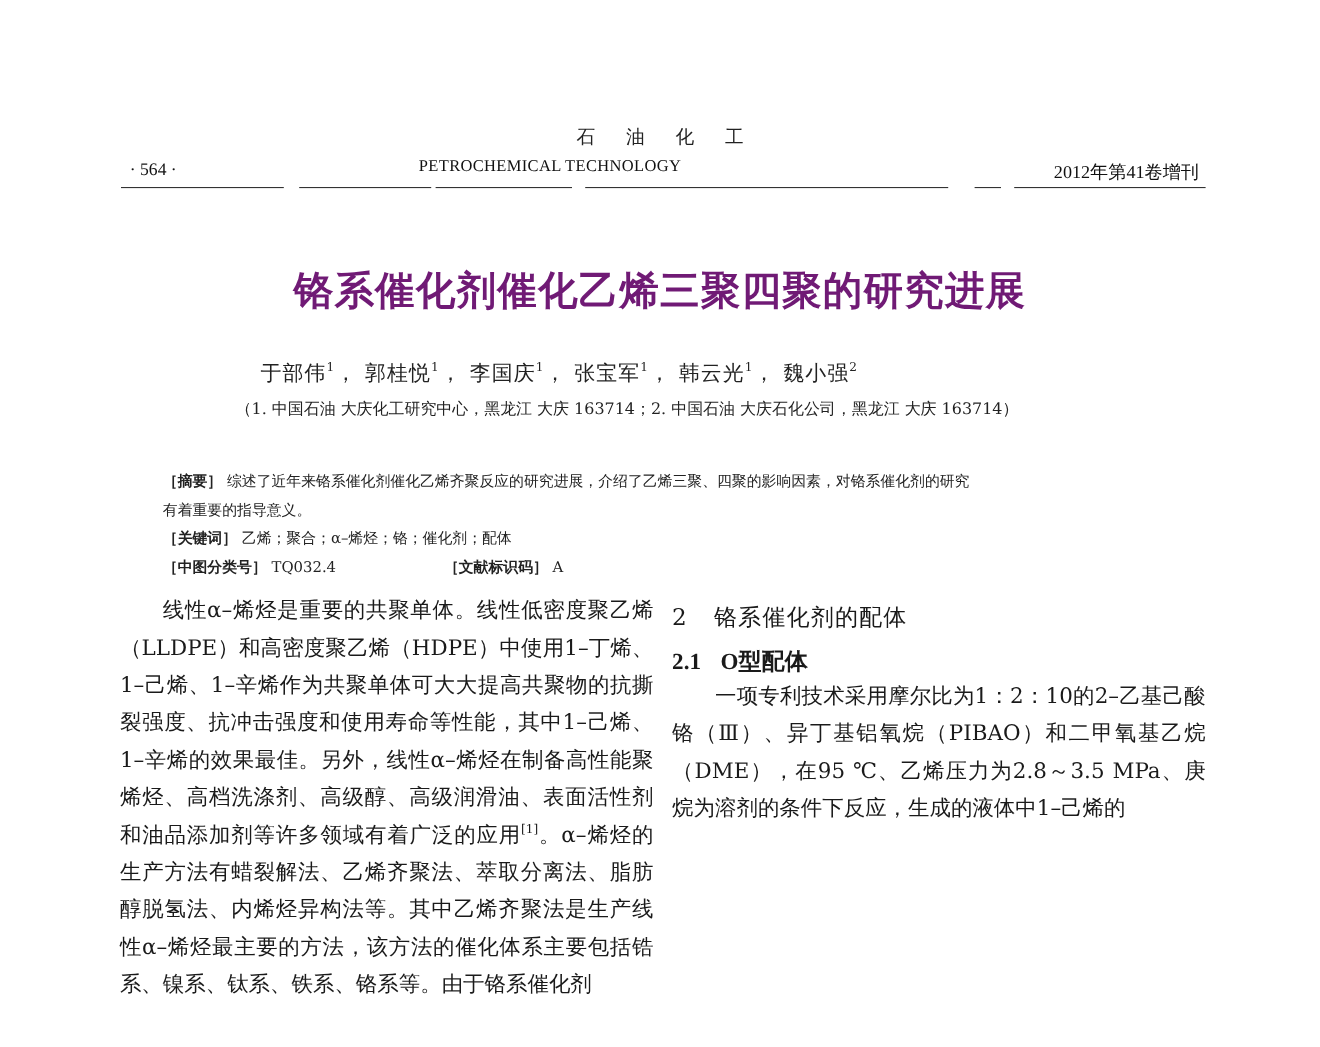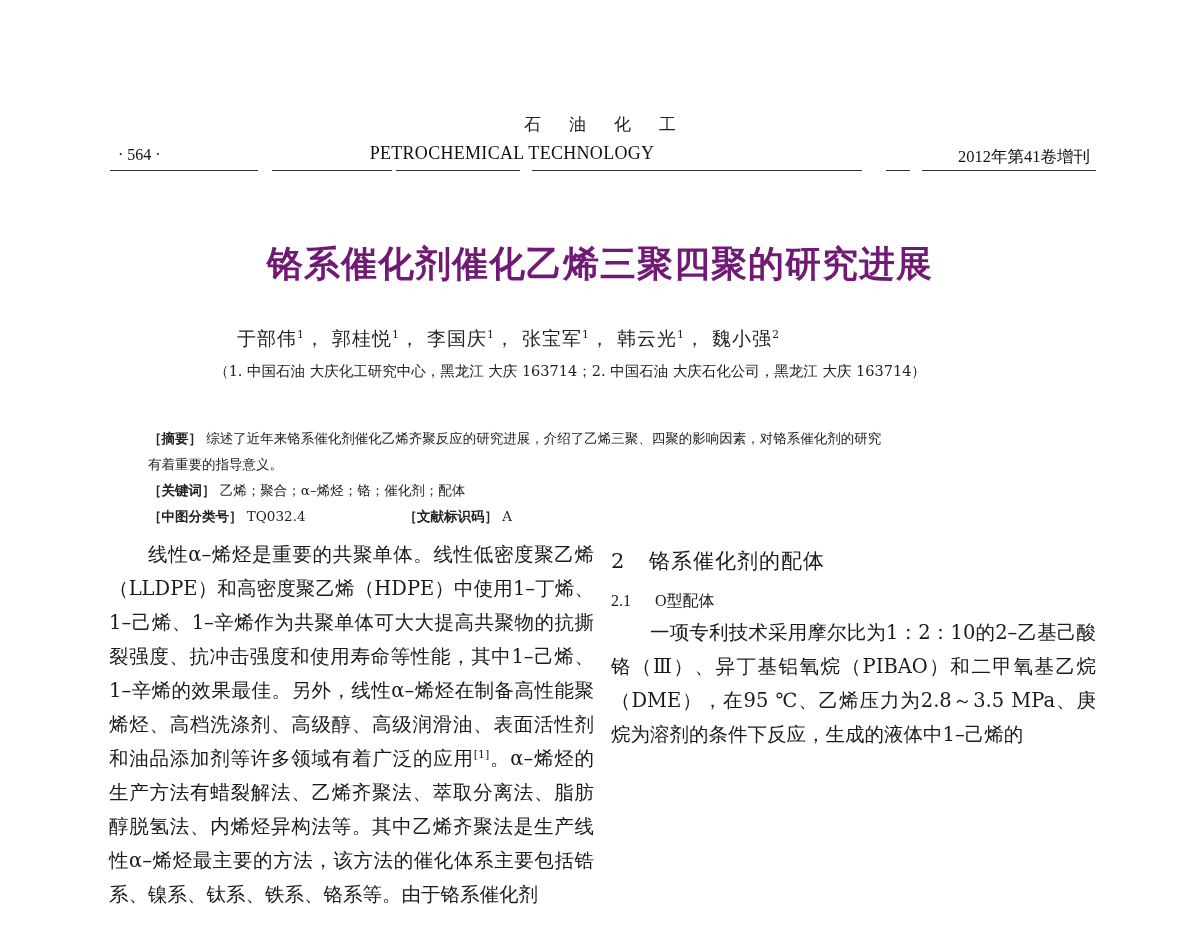--- a/index.html
+++ b/index.html
@@ -6,21 +6,21 @@
     body {
       width: 1200px; height: 952px; overflow: hidden; position: relative;
       color: #111; font-family: "DejaVu Serif", "Liberation Serif", serif;
     }
     .abs { position: absolute; }
     .journal-cn {
       left: 0; width: 1200px; top: 113px; text-align: center;
       font-size: 17px; letter-spacing: 28px; text-indent: 28px; color: #222;
     }
     .page-no { left: 118px; top: 146px; font-size: 16px; font-family: "Liberation Serif", serif; }
-    .journal-en { left: 0; width: 1000px; top: 143px; text-align: center; font-size: 18px; font-family: "Liberation Serif", serif; letter-spacing: 0.3px; padding-left: 12px; }
+    .journal-en { left: 0; width: 1000px; top: 143px; text-align: center; font-size: 15px; font-family: "Liberation Serif", serif; letter-spacing: 0.3px; }
     .issue { right: 110px; top: 146px; font-size: 16.5px; font-family: "Liberation Serif", serif; }
     .rule-seg { position: absolute; top: 170px; height: 1px; background: #333; }
 
     .title {
       left: 0; width: 1200px; top: 240px; text-align: center;
       font-family: "DejaVu Sans", sans-serif; font-weight: bold;
       font-size: 36px; letter-spacing: 1px; color: #701a75;
     }
     .authors { left: 0; width: 1017px; top: 326px; text-align: center; font-size: 19px; color: #222; letter-spacing: 1px; }
     .authors sup { font-size: 11px; vertical-align: super; line-height: 0; }
@@ -30,21 +30,21 @@
     .meta .lbl { font-family: "DejaVu Sans", sans-serif; font-weight: bold; }
     .meta .row { white-space: nowrap; }
 
     .col { width: 485px; font-size: 19.5px; line-height: 34px; color: #1a1a1a; }
     .col p { margin: 0; text-align: justify; }
     .col .indent { text-indent: 2em; }
     .col-left { left: 109px; top: 538px; }
     .col-right { left: 611px; top: 538px; }
     .sec-h2 { font-size: 21px; margin: 6px 0 8px 0 !important; letter-spacing: 1px; }
     .sec-h2 .num { display: inline-block; width: 38px; }
-    .sec-h3 { font-weight: normal; font-size: 16px; margin: 0 !important; line-height: 30px; font-family: "Liberation Serif", serif; }
+    .sec-h3 { font-weight: bold; font-size: 21px; margin: 0 !important; line-height: 30px; font-family: "Liberation Serif", serif; }
     .sec-h3 .num { display: inline-block; width: 44px; }
     .ref { font-size: 11px; vertical-align: super; line-height: 0; }
   </style>
 </head>
 <body>
 
 <div class="abs journal-cn">石油化工</div>
 <div class="abs page-no">· 564 ·</div>
 <div class="abs journal-en">PETROCHEMICAL TECHNOLOGY</div>
 <div class="abs issue">2012年第41卷增刊</div>

